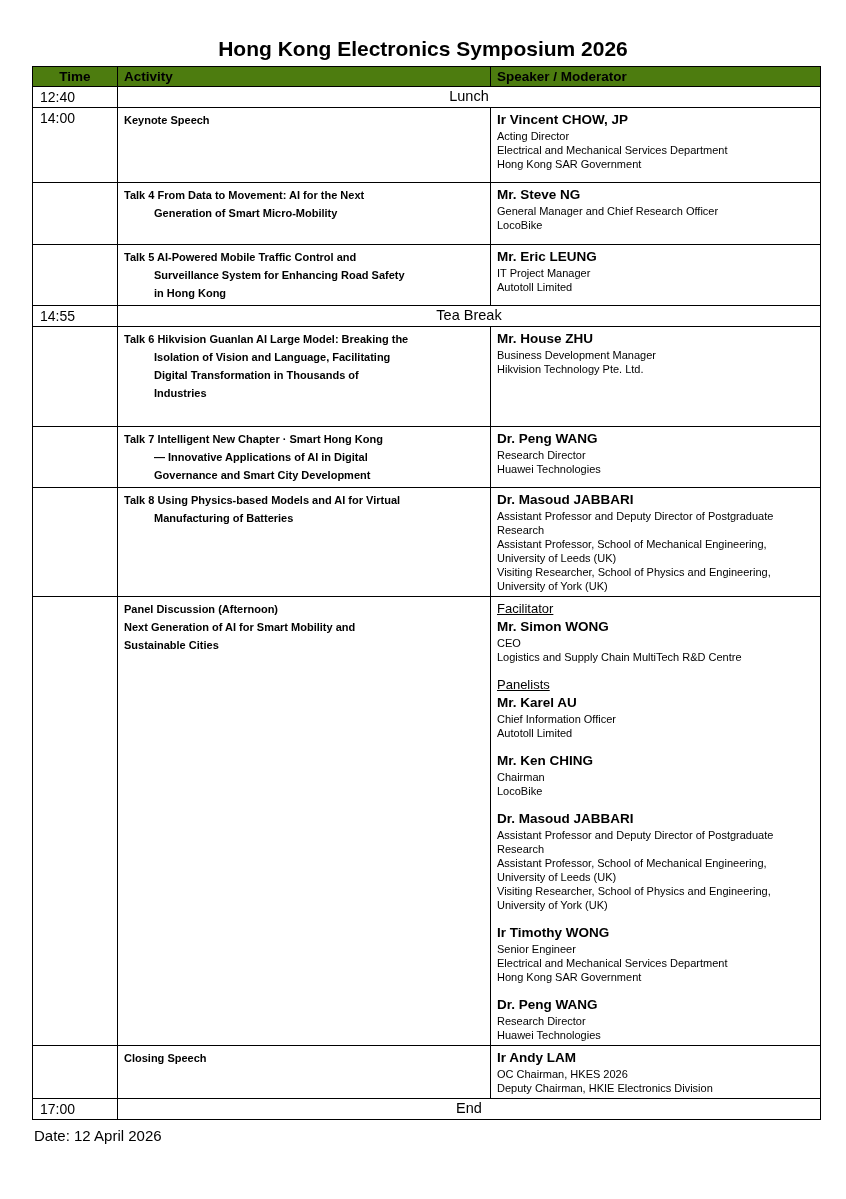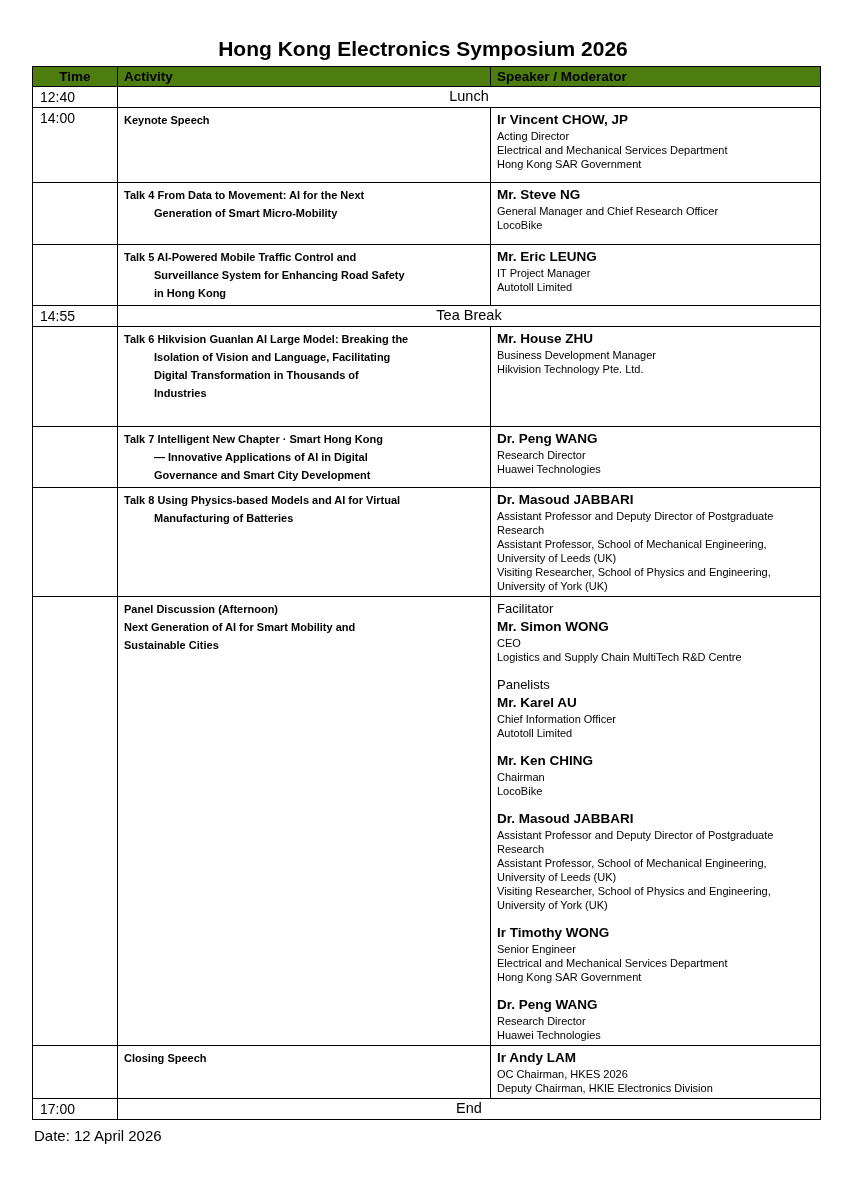--- a/index.html
+++ b/index.html
@@ -60,21 +60,21 @@
   td.activity-cell {
     padding: 3px 6px;
     font-weight: bold;
     font-size: 11px;
   }
   .activity-line { line-height: 18px; }
   .activity-line.indent { margin-left: 30px; }
   td.speaker-cell { padding: 3px 6px; }
   .sp-name { font-weight: bold; font-size: 13.5px; line-height: 18px; }
   .sp-detail { font-size: 11px; line-height: 14px; }
-  .sp-label { font-size: 13px; line-height: 18px; }
+  .sp-label { font-size: 13px; text-decoration: underline; line-height: 18px; }
   .sp-gap { height: 12px; }
 
   .footnotes {
     margin: 5px 0 0 34px;
     font-size: 15px;
     line-height: 22px;
   }
   .footnote-line.first { padding-left: 6px; }
 </style>
 </head>

